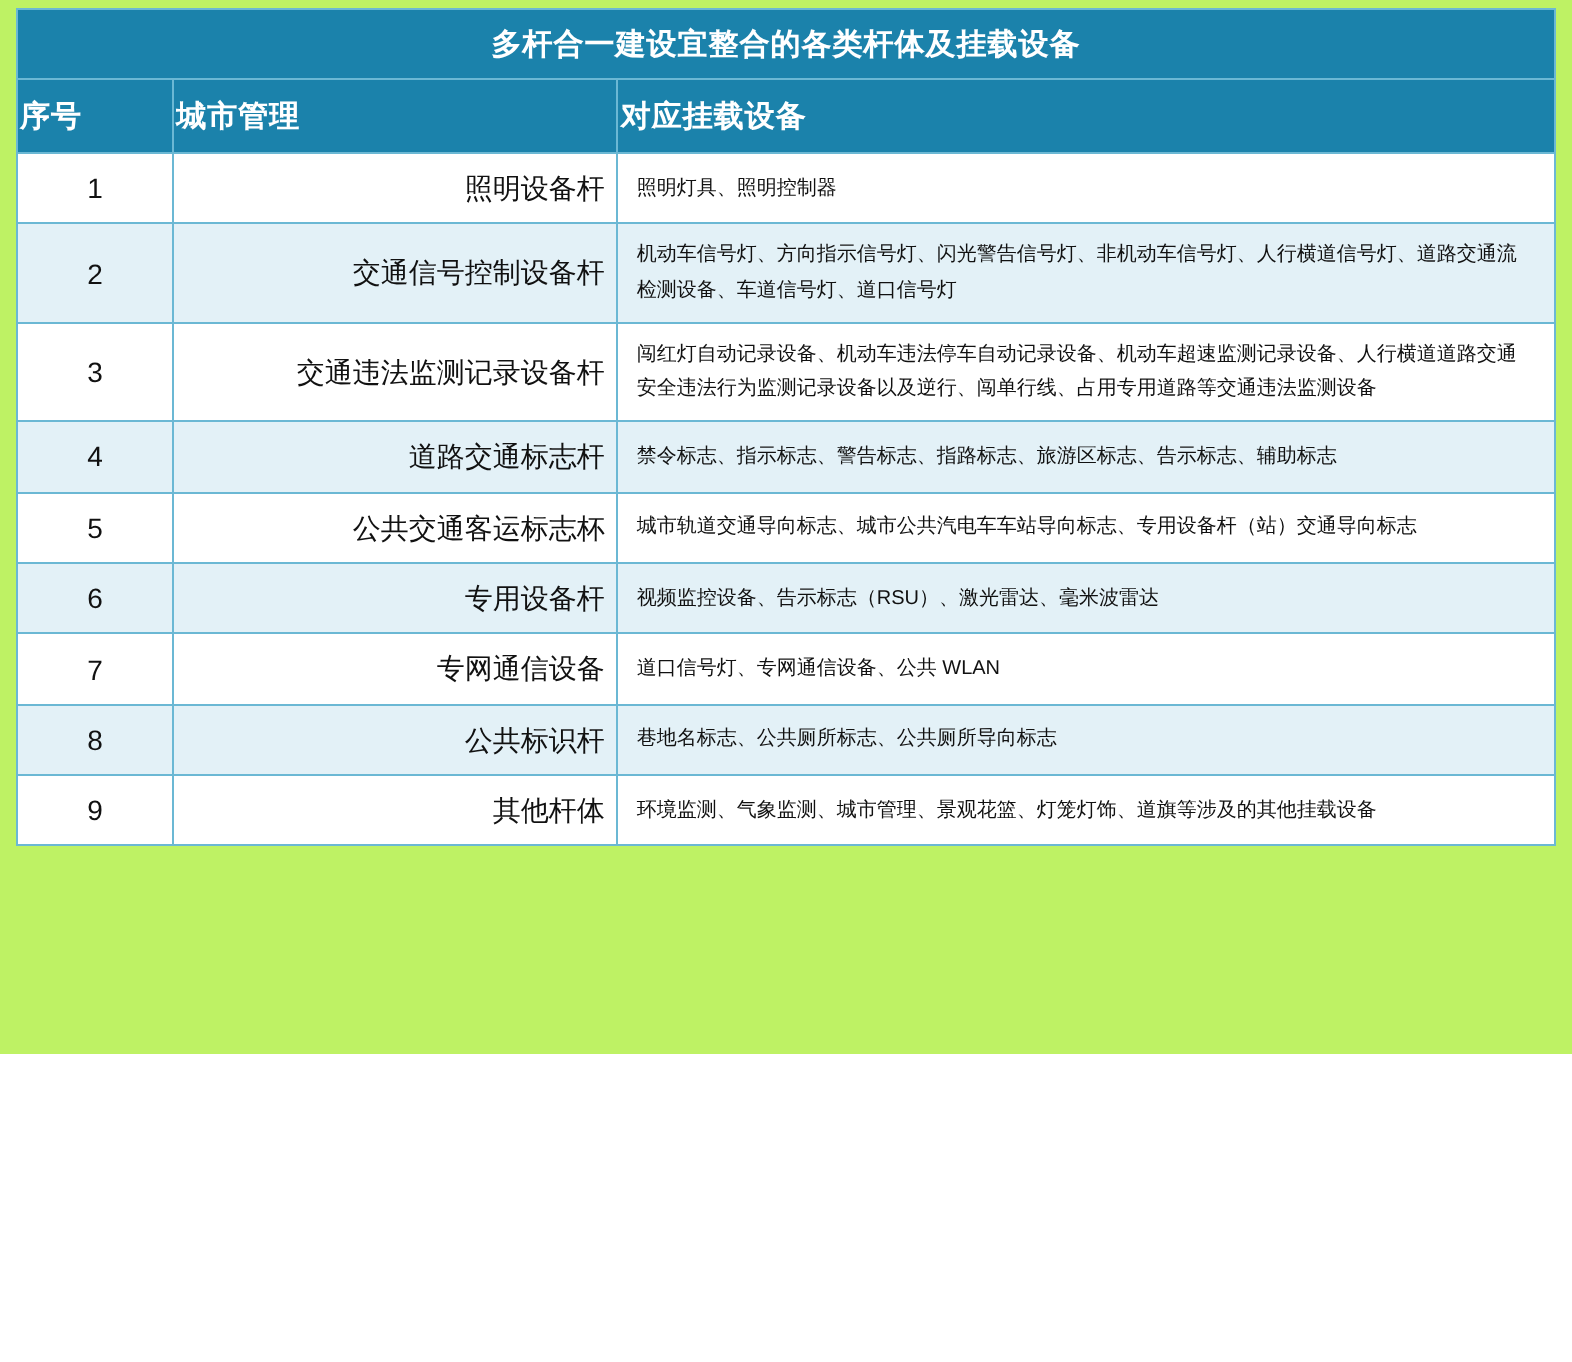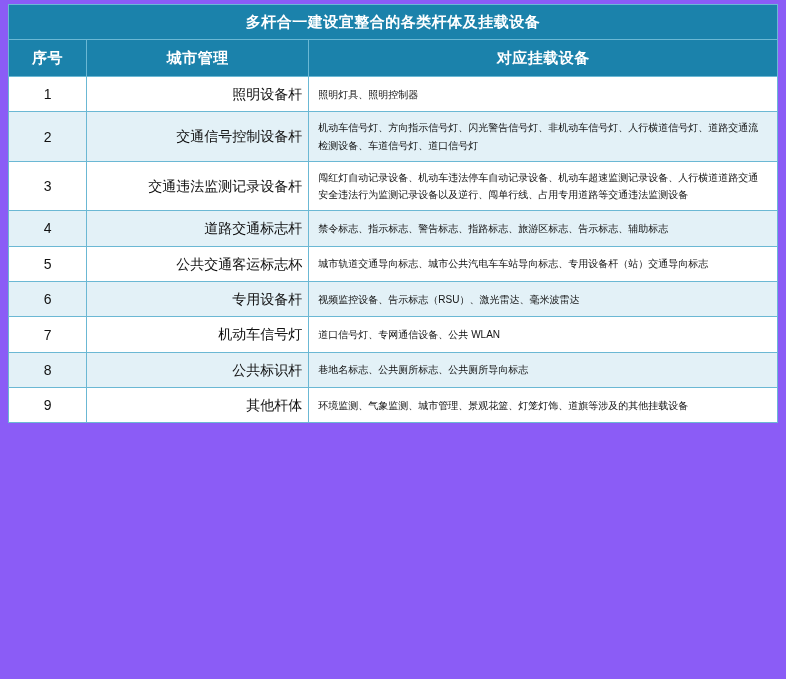--- a/index.html
+++ b/index.html
@@ -8,23 +8,23 @@
     background: #ffffff;
   }
   body {
     width: 786px;
     height: 681px;
     font-family: "Liberation Sans", sans-serif;
     color: #1a1a1a;
   }
   .sheet {
     width: 786px;
-    height: 679px;
+    height: 527px;
     position: relative;
-    background: #8b5cf6;
+    background: #bef264;
     box-sizing: border-box;
     padding: 4px 8px 6px 8px;
   }
   table.pole-table {
     width: 770px;
     border-collapse: collapse;
     table-layout: fixed;
     border: 1px solid #2e86a8;
   }
   table.pole-table td, table.pole-table th {
@@ -39,21 +39,21 @@
     text-align: center;
     height: 32px;
     letter-spacing: 0.5px;
     border: 1px solid #1b82ab;
   }
   .header-row th {
     background: #1b82ab;
     color: #ffffff;
     font-size: 15px;
     font-weight: bold;
-    text-align: center;
+    text-align: left;
     height: 34px;
     border: 1px solid #4aa3c4;
     letter-spacing: 0.5px;
   }
   .col-idx { width: 78px; }
   .col-pole { width: 222px; }
   .col-equip { width: 468px; }
 
   td.idx {
     text-align: center;
@@ -126,21 +126,21 @@
         <td class="pole">公共交通客运标志杯</td>
         <td class="equip">城市轨道交通导向标志、城市公共汽电车车站导向标志、专用设备杆（站）交通导向标志</td>
       </tr>
       <tr class="band-even">
         <td class="idx">6</td>
         <td class="pole">专用设备杆</td>
         <td class="equip">视频监控设备、告示标志（RSU）、激光雷达、毫米波雷达</td>
       </tr>
       <tr class="band-odd">
         <td class="idx">7</td>
-        <td class="pole">机动车信号灯</td>
+        <td class="pole">专网通信设备</td>
         <td class="equip">道口信号灯、专网通信设备、公共 WLAN</td>
       </tr>
       <tr class="band-even">
         <td class="idx">8</td>
         <td class="pole">公共标识杆</td>
         <td class="equip">巷地名标志、公共厕所标志、公共厕所导向标志</td>
       </tr>
       <tr class="band-odd">
         <td class="idx">9</td>
         <td class="pole">其他杆体</td>

